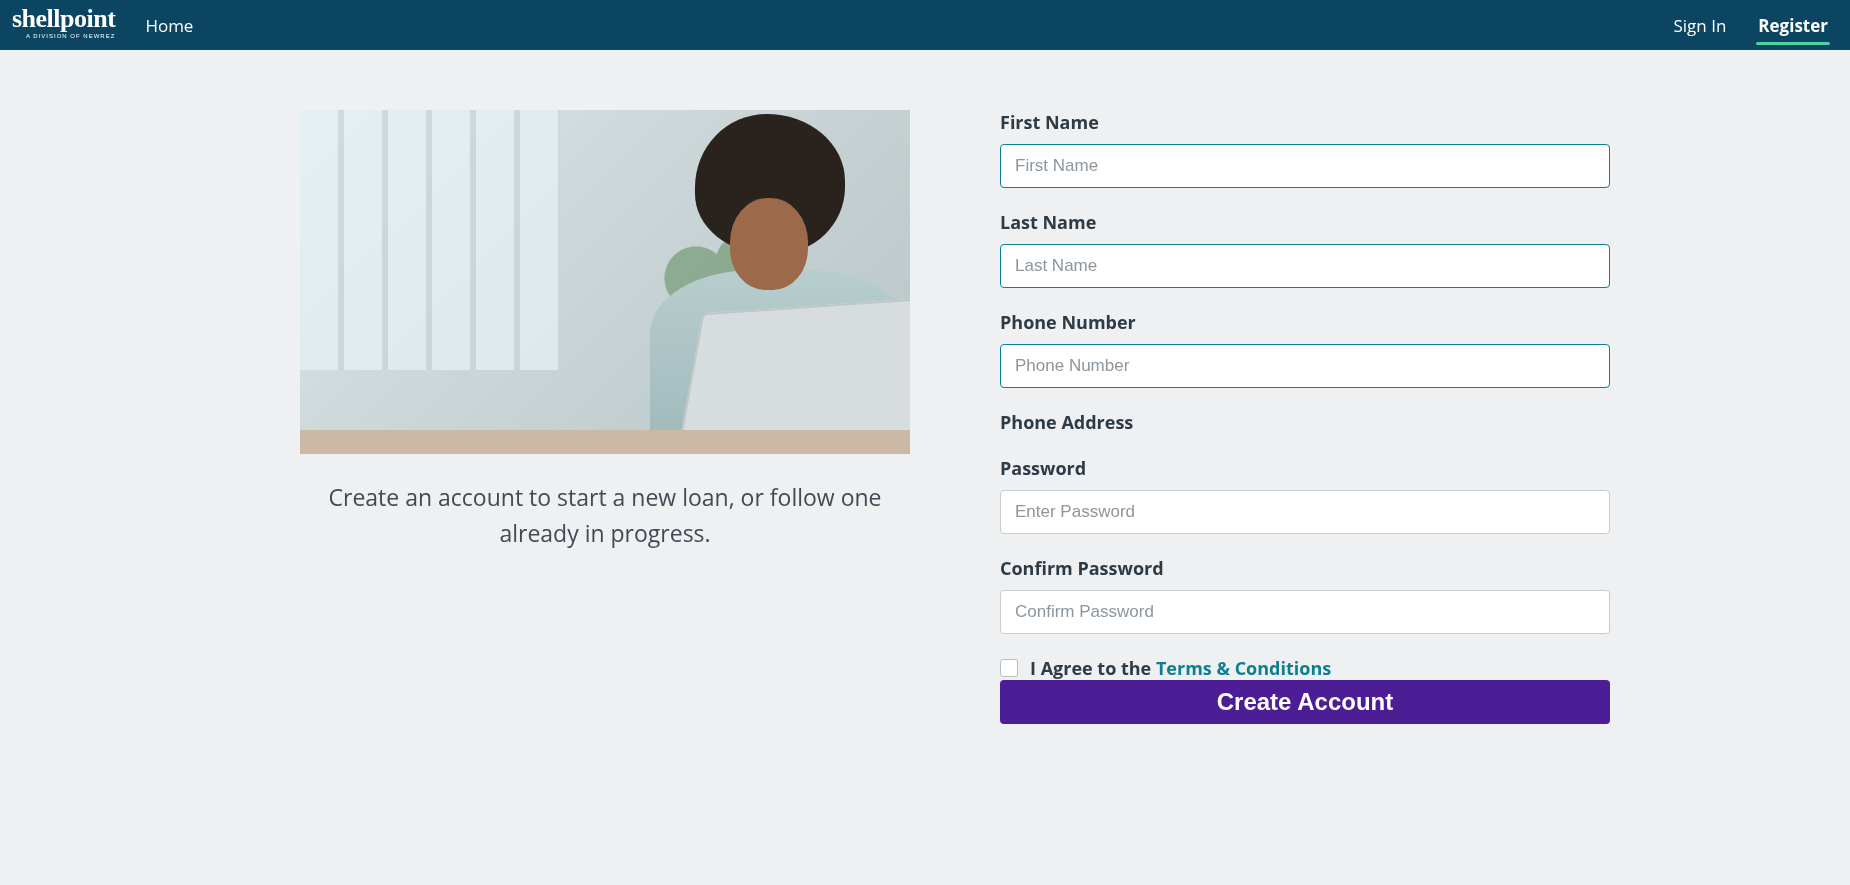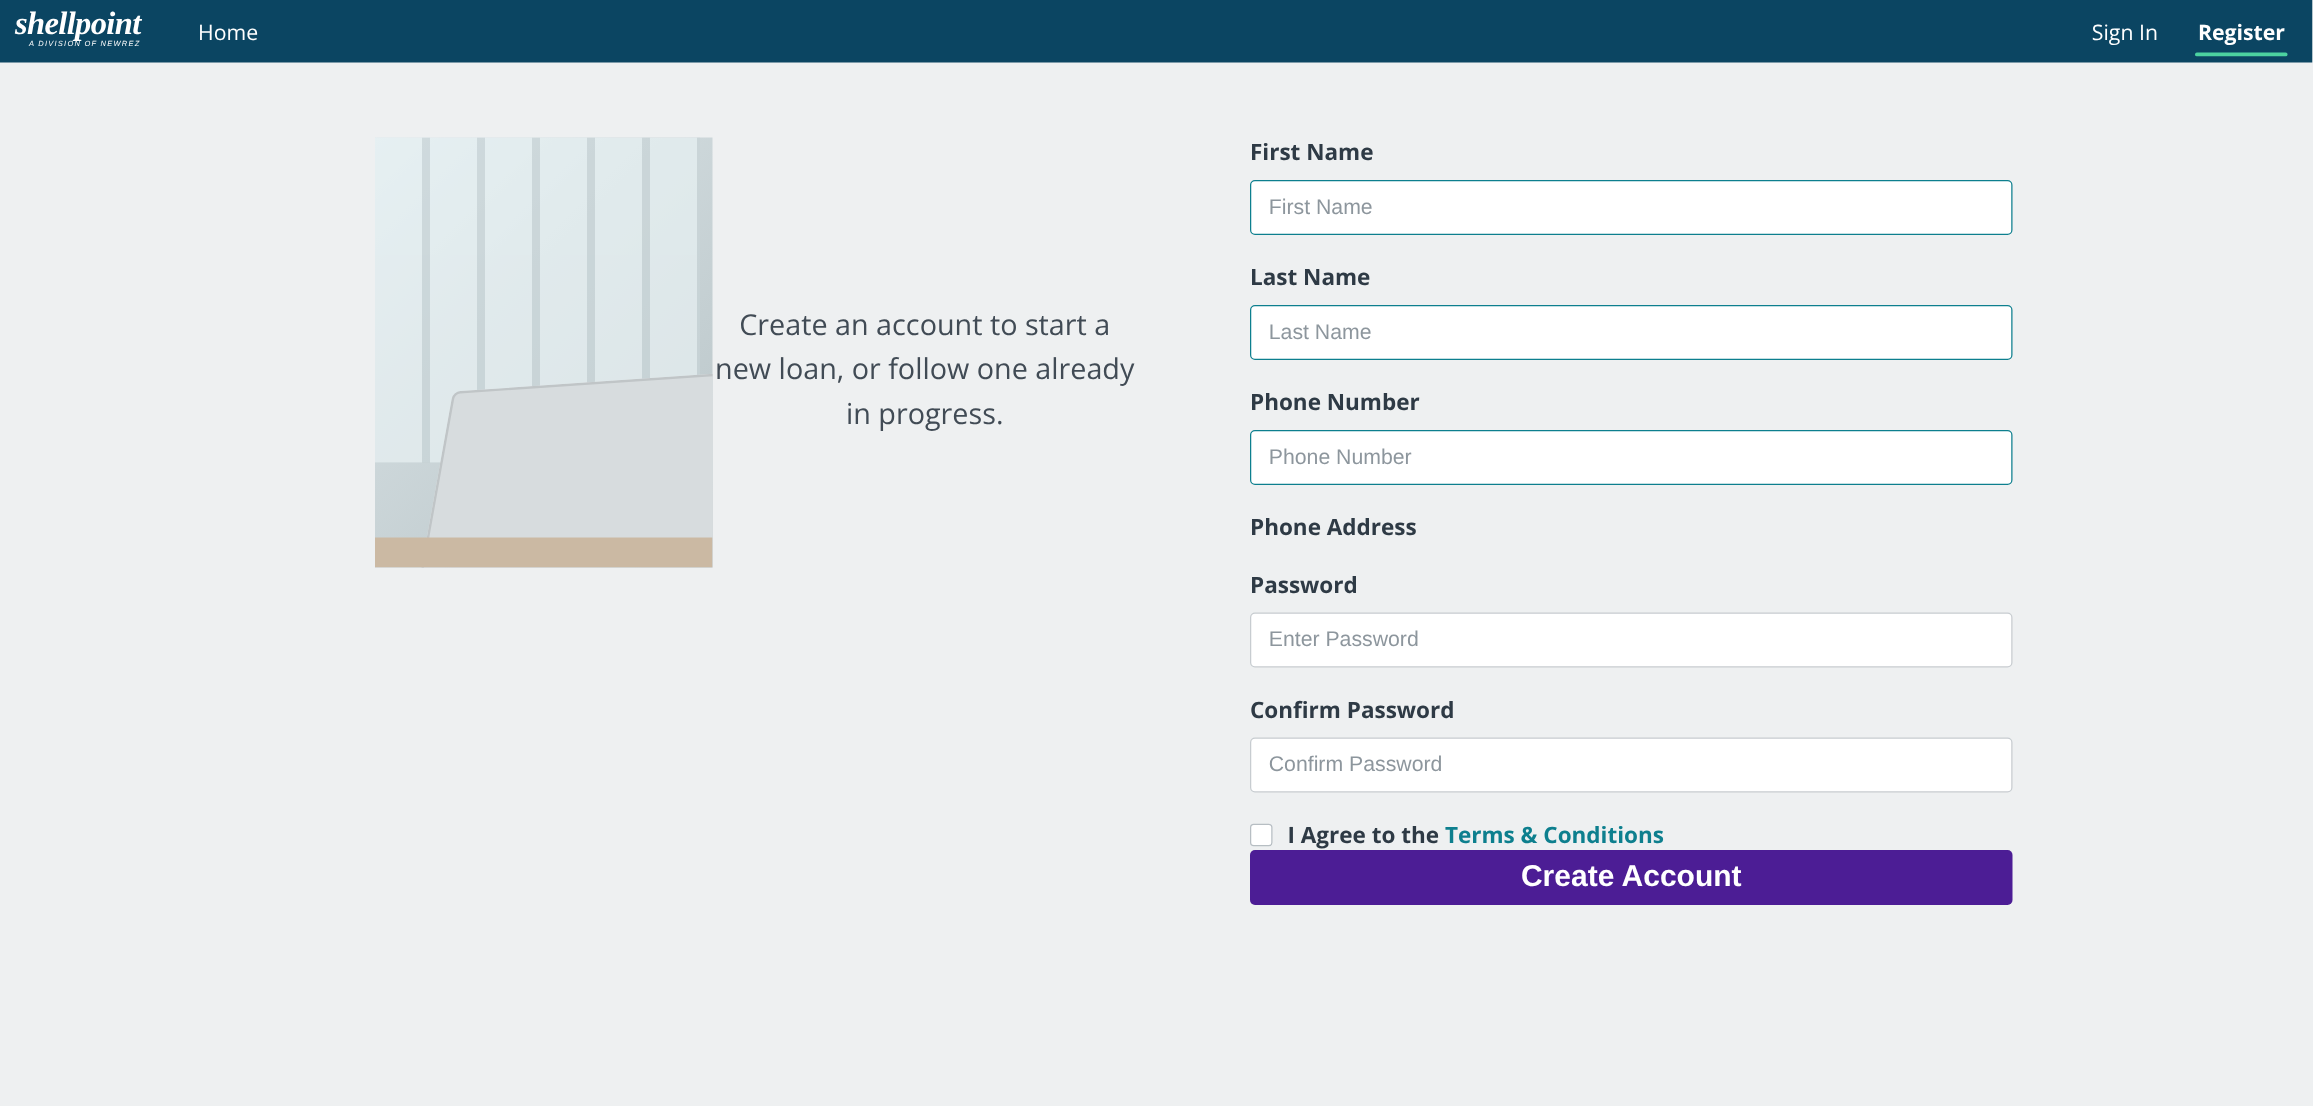--- a/index.html
+++ b/index.html
@@ -22,24 +22,23 @@
     align-items: center;
     padding: 0 20px 0 12px;
     color: #ffffff;
   }
   .brand {
     font-family: Georgia, "Times New Roman", serif;
     font-weight: bold;
     font-size: 26px;
     line-height: 1;
     letter-spacing: -0.5px;
-    margin-right: 44px;
+    margin-right: 28px;
     position: relative;
     top: -3px;
-    font-style: italic;
   }
   .brand-sub {
     display: block;
     font-family: "Segoe UI", sans-serif;
     font-size: 6px;
     letter-spacing: 1px;
     text-align: right;
     font-weight: normal;
     margin-top: 1px;
   }
@@ -84,21 +83,21 @@
   .columns {
     width: 1370px;
     display: flex;
     gap: 60px;
     align-items: flex-start;
   }
   .left-col {
     width: 610px;
     margin-left: 60px;
     display: flex;
-    flex-direction: row;
+    flex-direction: column;
     align-items: center;
   }
   .hero-img {
     width: 610px;
     height: 344px;
     background: linear-gradient(135deg, #dfe9ee 0%, #cfd9dc 35%, #b8c4c7 100%);
     position: relative;
     overflow: hidden;
   }
   

